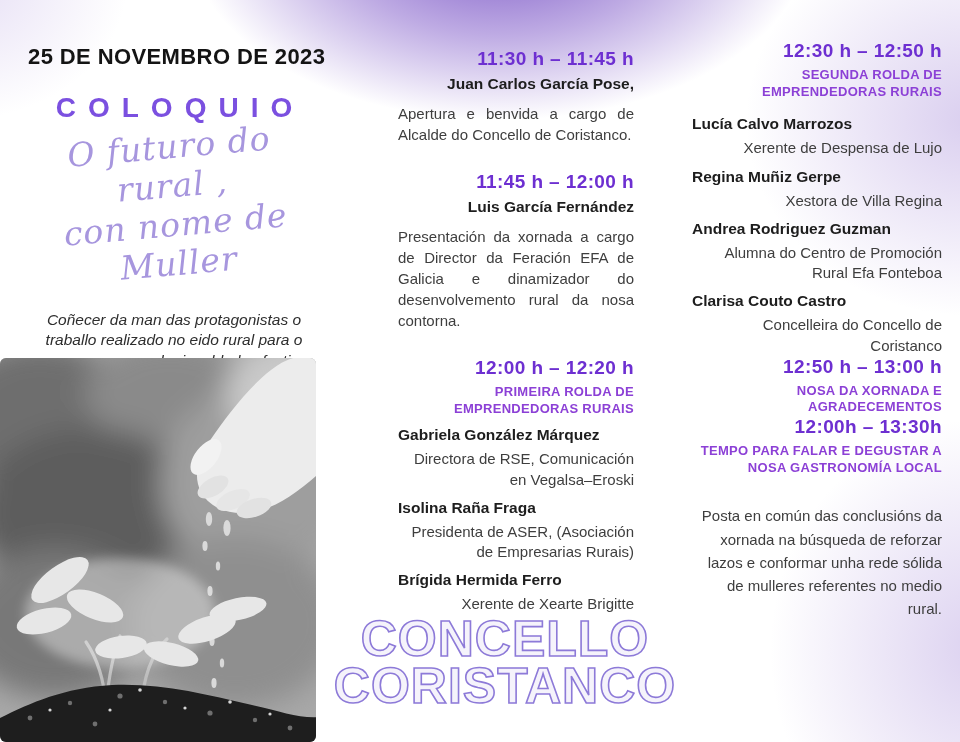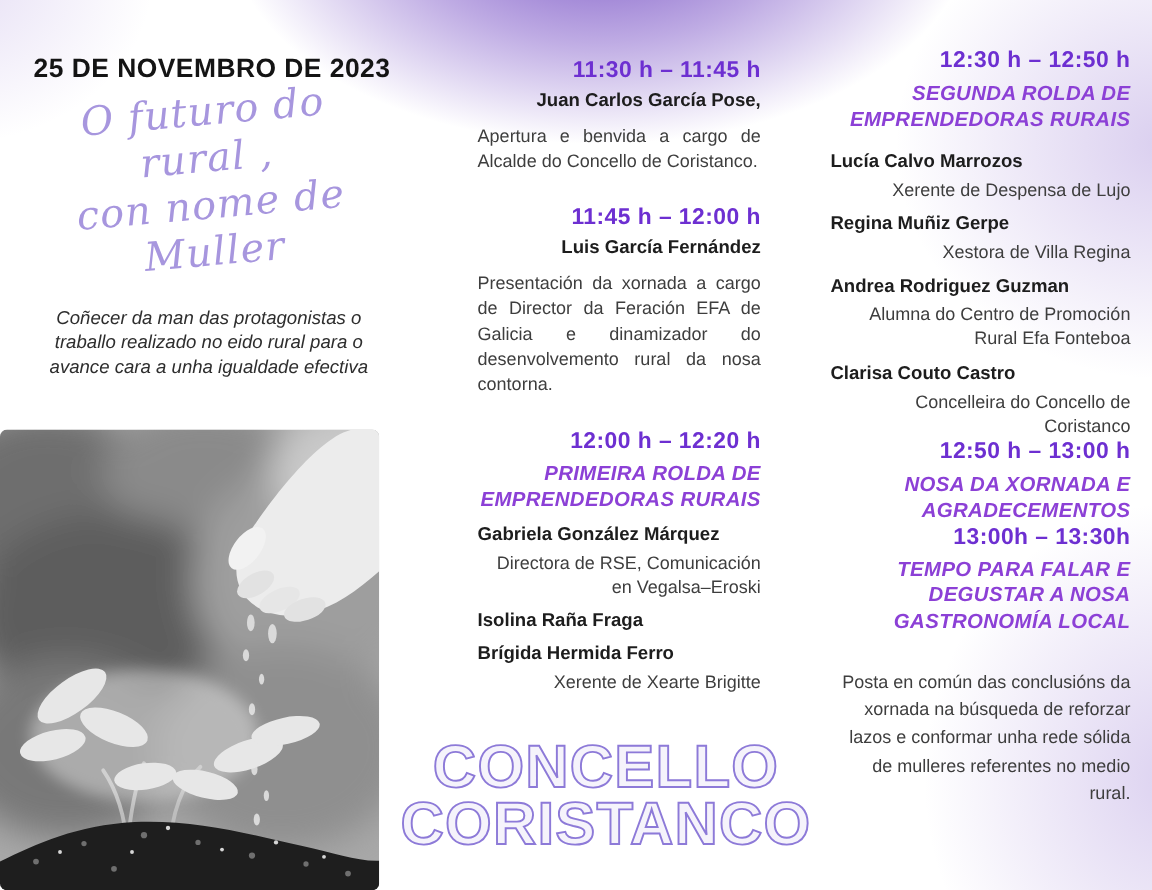--- a/index.html
+++ b/index.html
@@ -25,21 +25,21 @@
          border-radius:6px;overflow:hidden;}
   .photo svg{display:block;}
   
   .col-mid{position:absolute;left:398px;top:40px;width:236px;}
   .time{font-size:19px;font-weight:700;color:#6d2fd1;text-align:right;letter-spacing:0.4px;}
   .mt1{margin-top:8px;}
   .mt2{margin-top:26px;}
   .mt3{margin-top:26px;}
   .name{font-size:15.5px;font-weight:700;color:#1d1d1d;text-align:right;margin-top:5px;}
   .desc{font-size:15px;color:#3e3e3e;text-align:justify;line-height:1.4;margin-top:10px;}
-  .subtitle{font-size:17px;font-weight:700;color:#8c40d6;text-align:right;line-height:1.28;margin-top:5px;letter-spacing:0.3px;font-style:italic;}
+  .subtitle{font-size:13px;font-weight:700;color:#8c40d6;text-align:right;line-height:1.28;margin-top:5px;letter-spacing:0.3px;}
   .sp-name{font-size:15.5px;font-weight:700;color:#1d1d1d;text-align:left;margin-top:9px;}
   .sp-role{font-size:15px;color:#3e3e3e;text-align:right;line-height:1.35;margin-top:5px;}
   
   .watermark{position:absolute;left:325px;top:616px;width:360px;text-align:center;
              font-size:50px;font-weight:700;line-height:0.94;letter-spacing:1px;
              color:rgba(160,140,220,0.10);-webkit-text-stroke:1.6px #8d7ad8;}
   
   .col-right{position:absolute;left:692px;top:40px;width:250px;text-align:right;}
   .col-right .time{margin-top:0;}
   .r-mt1{margin-top:15px;}
@@ -48,20 +48,21 @@
   .r-desc{font-size:15px;color:#3e3e3e;text-align:right;line-height:1.55;margin-top:28px;}
   .gap-lg{margin-top:15px;}
 </style>
 </head>
 <body>
 
 <div class="canvas">
 
   <section class="col-left">
     <div class="date">25 DE NOVEMBRO DE 2023</div>
+    <div class="title">COLOQUIO</div>
     <div class="script">
       <div>O futuro do rural ,</div>
       <div>con nome de Muller</div>
     </div>
     <p class="intro">Coñecer da man das protagonistas o traballo realizado no eido rural para o avance cara a unha igualdade efectiva</p>
   </section>
 
   <figure class="photo">
     <svg width="316" height="384" viewBox="0 0 316 384" xmlns="http://www.w3.org/2000/svg">
       <defs>
@@ -153,20 +154,21 @@
       <div class="time">11:45 h – 12:00 h</div>
       <div class="name">Luis García Fernández</div>
       <p class="desc">Presentación da xornada a cargo de Director da Feración EFA de Galicia e dinamizador do desenvolvemento rural da nosa contorna.</p>
     </div>
     <div class="mt3">
       <div class="time">12:00 h – 12:20 h</div>
       <div class="subtitle">PRIMEIRA ROLDA DE EMPRENDEDORAS RURAIS</div>
       <div class="sp-name">Gabriela González Márquez</div>
       <div class="sp-role">Directora de RSE, Comunicación en Vegalsa–Eroski</div>
       <div class="sp-name">Isolina Raña Fraga</div>
+      <div class="sp-role">Presidenta de ASER, (Asociación de Empresarias Rurais)</div>
       <div class="sp-name">Brígida Hermida Ferro</div>
       <div class="sp-role">Xerente de Xearte Brigitte</div>
     </div>
   </section>
 
   <div class="watermark">
     <div>CONCELLO</div>
     <div>CORISTANCO</div>
   </div>
 
@@ -181,19 +183,19 @@
       <div class="sp-name">Andrea Rodriguez Guzman</div>
       <div class="sp-role">Alumna do Centro de Promoción Rural Efa Fonteboa</div>
       <div class="sp-name">Clarisa Couto Castro</div>
       <div class="sp-role">Concelleira do Concello de Coristanco</div>
     </div>
     <div>
       <div class="time r-mt2">12:50 h – 13:00 h</div>
       <div class="subtitle">NOSA DA XORNADA E AGRADECEMENTOS</div>
     </div>
     <div>
-      <div class="time r-mt3">13:00h  – 13:30h</div>
+      <div class="time r-mt3">12:00h  – 13:30h</div>
       <div class="subtitle">TEMPO PARA FALAR E DEGUSTAR A NOSA GASTRONOMÍA LOCAL</div>
       <p class="r-desc">Posta en común das conclusións da xornada na búsqueda de reforzar lazos e conformar unha rede sólida de mulleres referentes no medio rural.</p>
     </div>
   </section>
 
 </div>
 
 </body></html>

